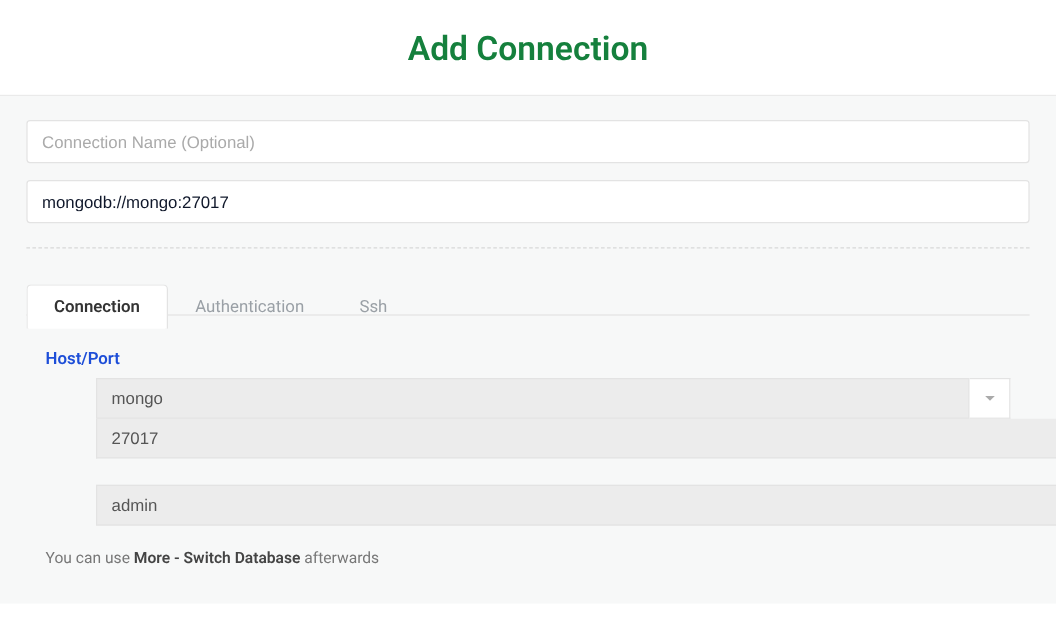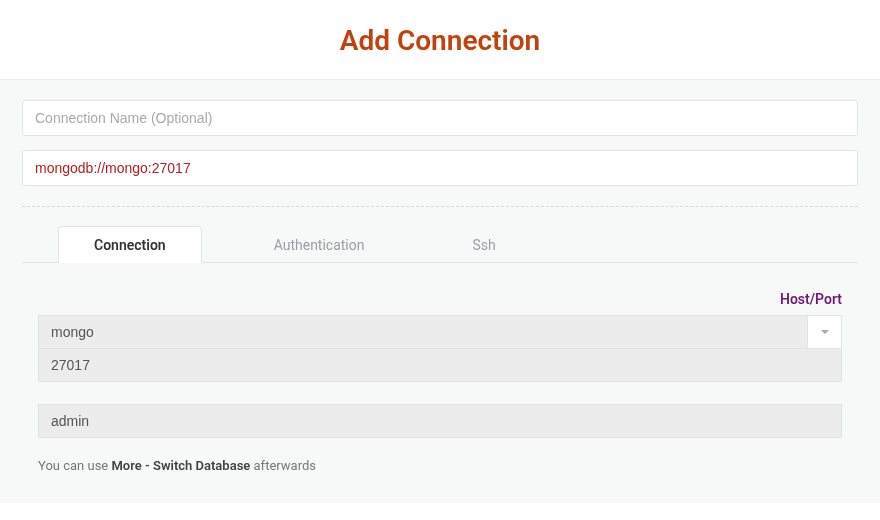--- a/index.html
+++ b/index.html
@@ -12,90 +12,89 @@
       overflow: hidden;
     }
     .header {
       padding: 24px 0 22px 0;
       text-align: center;
       border-bottom: 1px solid #eaeaea;
     }
     .header h1 {
       font-size: 28px;
       font-weight: 600;
-      color: #c2410c;
+      color: #15803d;
     }
     .body {
       background: #f7f8f8;
       padding: 20px 22px;
     }
     .text-input {
       width: 100%;
       padding: 9px 12px;
       font-size: 14px;
       border: 1px solid #e3e3e3;
       border-radius: 3px;
       background: #fff;
-      color: #b91c1c;
+      color: #0f172a;
       outline: none;
       margin-bottom: 14px;
     }
     .text-input::placeholder { color: #aaa; }
     .divider {
       border: none;
       border-top: 1px dashed #d8d8d8;
       margin: 6px 0 18px 0;
     }
     .tabs {
       display: flex;
       align-items: flex-end;
       border-bottom: 1px solid #e3e3e3;
       gap: 0;
     }
     .tab {
-      padding: 10px 35px;
+      padding: 10px 22px;
       font-size: 14px;
       color: #9aa0a6;
       cursor: pointer;
       border: 1px solid transparent;
       border-bottom: none;
       border-radius: 4px 4px 0 0;
       position: relative;
-      top: 1px;
-      margin-left: 36px;
+      top: 12px;
     }
     .tab.active {
       background: #fff;
       color: #333;
       font-weight: 600;
       border-color: #e3e3e3;
     }
     .tab-content {
       padding: 28px 16px 10px 16px;
     }
     .field-label {
       font-size: 14px;
       font-weight: 600;
-      color: #701a75;
+      color: #1d4ed8;
       margin-bottom: 8px;
       display: block;
-      text-align: right;
     }
     .host-row {
       display: flex;
       margin-bottom: 0;
     }
     .gray-input {
       width: 100%;
       padding: 8px 12px;
       font-size: 14px;
       border: 1px solid #e3e3e3;
       background: #ececec;
       color: #555;
       outline: none;
+      margin-left: 42px;
     }
     .host-row .gray-input {
       border-radius: 0;
       flex: 1;
     }
     .dropdown-btn {
       width: 34px;
       border: 1px solid #e3e3e3;
       border-left: none;
       background: #fff;

